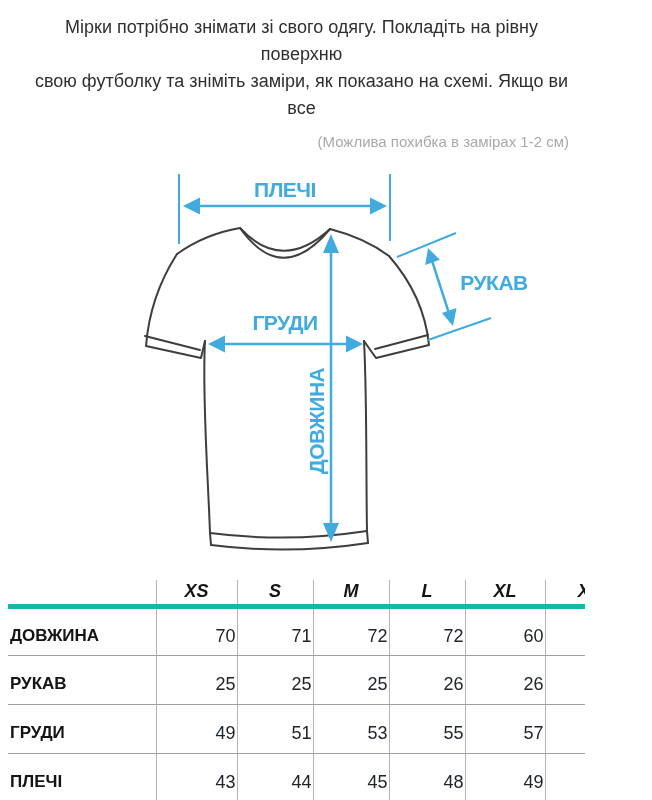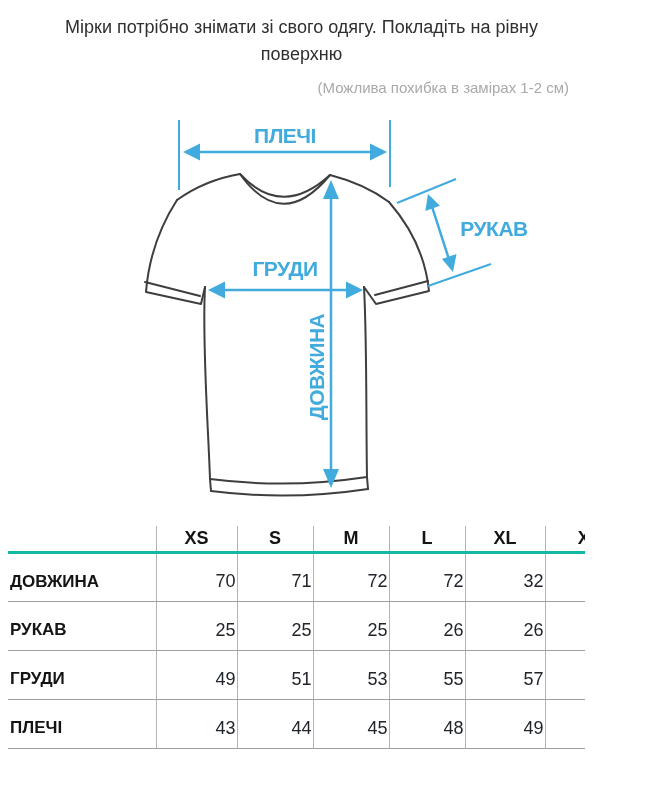--- a/index.html
+++ b/index.html
@@ -26,21 +26,22 @@
     fill:#41abde;
   }
   table.sizes {
     border-collapse:collapse; table-layout:fixed;
     width:637px; margin:4px 0 0 8px;
   }
   table.sizes th, table.sizes td { box-sizing:border-box; }
   table.sizes thead th {
     height:26px; vertical-align:middle; text-align:center;
     font-size:18px; font-weight:bold; color:#141414;
-    border-bottom:3px solid #14b8a6;
+    border-bottom:5px solid #14b8a6;
+    font-style:italic;
   }
   table.sizes thead th + th { border-left:1px solid #b3b3b3; }
   table.sizes tbody td {
     height:49px; vertical-align:middle; text-align:right;
     padding-top:10px;
     font-size:18px; color:#20242b;
     border-bottom:1px solid #a0a0a0;
   }
   table.sizes tbody td + td { border-left:1px solid #b3b3b3; }
   table.sizes .lbl {
@@ -48,20 +49,21 @@
     font-weight:bold; font-size:17px; color:#141414;
   }
 </style>
 </head>
 <body>
 
 <div class="page">
 
   <div class="intro">
     <div>Мірки потрібно знімати зі свого одягу. Покладіть на рівну поверхню</div>
+    <div>свою футболку та зніміть заміри, як показано на схемі. Якщо ви все</div>
   </div>
 
   <div class="note">(Можлива похибка в замірах 1-2 см)</div>
 
   <svg class="diagram" width="652" height="410" viewBox="0 0 652 410" xmlns="http://www.w3.org/2000/svg">
 
     <g stroke="#3e3e3e" stroke-width="2" fill="none" stroke-linecap="round" stroke-linejoin="round">
       <path d="M240,62 Q282,107 330,63"></path>
       <path d="M240,62 Q282,121 330,63"></path>
       <path d="M240,62 Q205,68 177,88"></path>
@@ -130,21 +132,21 @@
         <th>XXL</th>
       </tr>
     </thead>
     <tbody>
       <tr>
         <td class="lbl">ДОВЖИНА</td>
         <td>70</td>
         <td>71</td>
         <td>72</td>
         <td>72</td>
-        <td>32</td>
+        <td>60</td>
         <td>75</td>
       </tr>
       <tr>
         <td class="lbl">РУКАВ</td>
         <td>25</td>
         <td>25</td>
         <td>25</td>
         <td>26</td>
         <td>26</td>
         <td>27</td>

